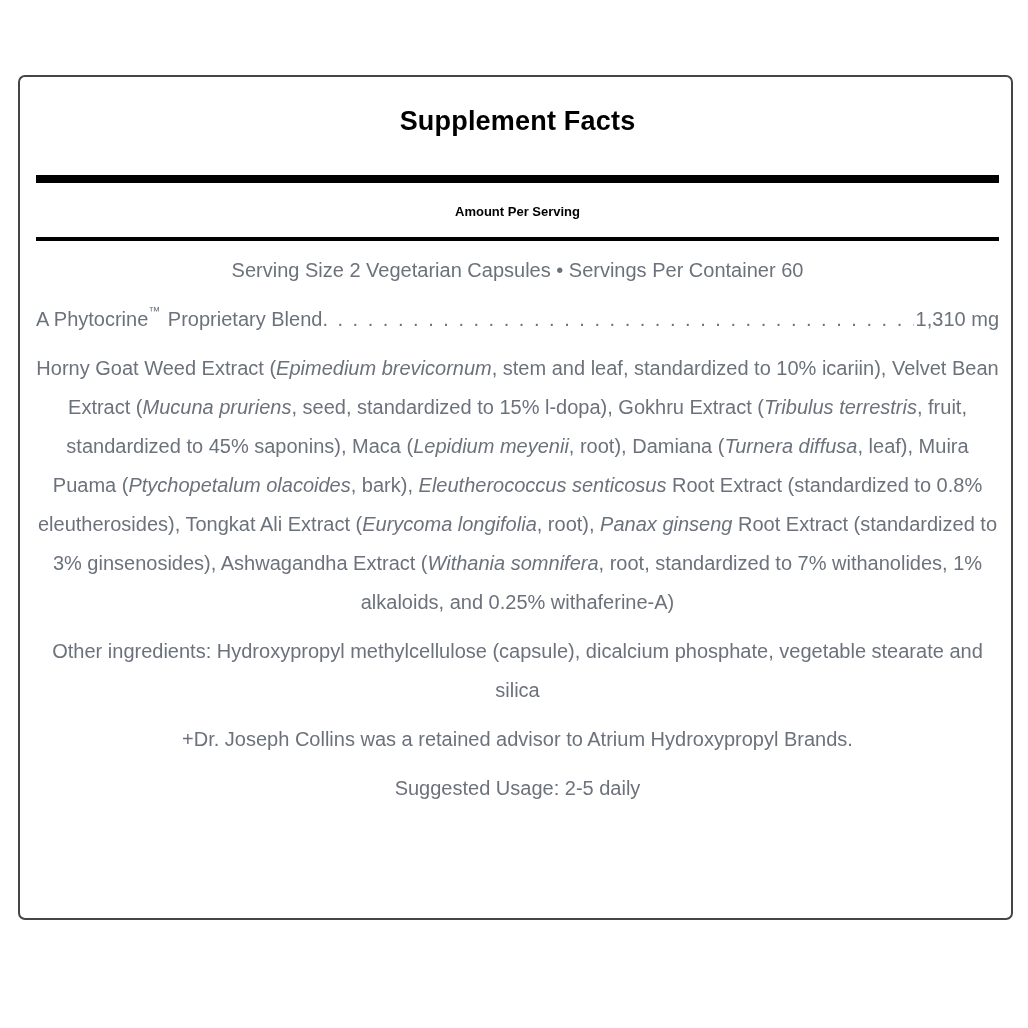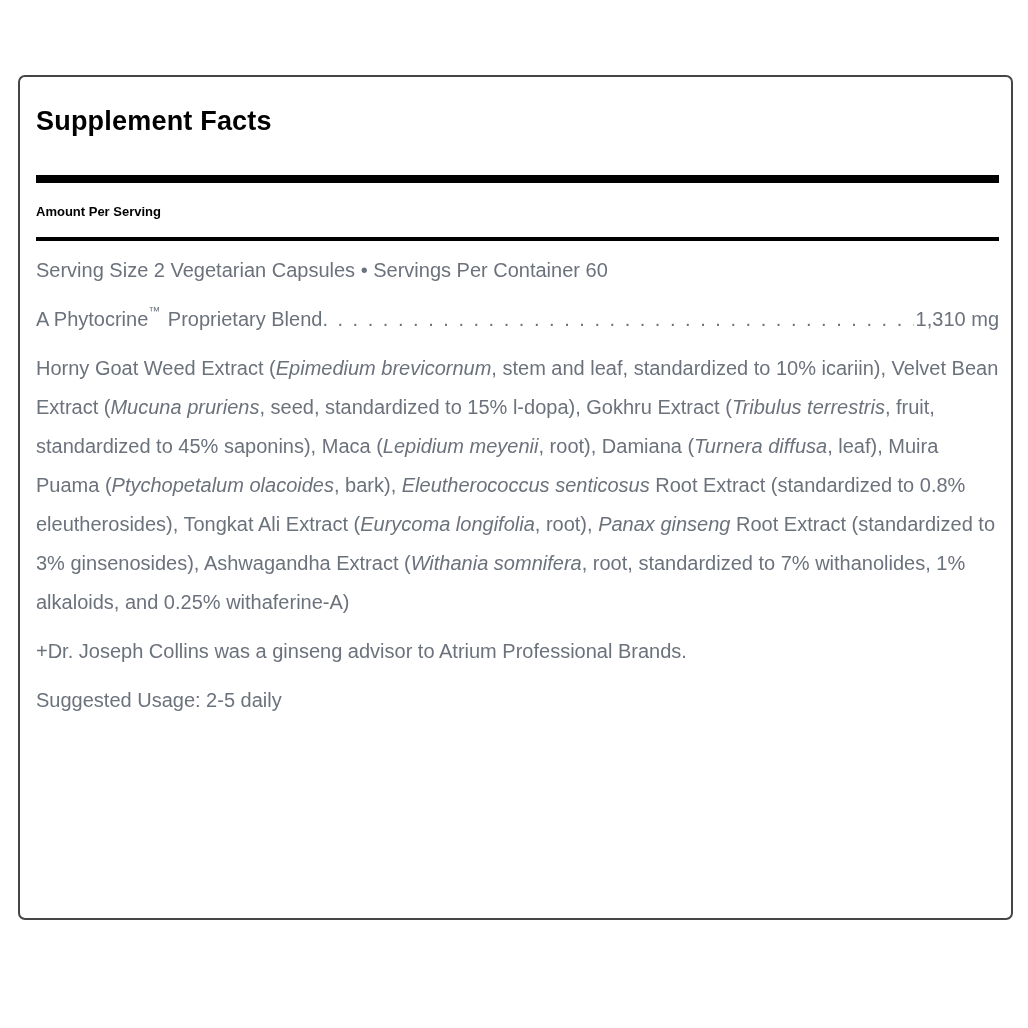--- a/index.html
+++ b/index.html
@@ -9,20 +9,21 @@
     width: 1028px;
     height: 1028px;
     font-family: "Liberation Sans", "DejaVu Sans", sans-serif;
   }
   .page {
     position: relative;
     width: 1028px;
     height: 1028px;
     background: #ffffff;
     overflow: hidden;
+    text-align: center;
   }
   .panel {
     position: absolute;
     left: 18px;
     top: 75px;
     width: 995px;
     height: 845px;
     box-sizing: border-box;
     background: #ffffff;
     border: 2px solid #454545;
@@ -112,20 +113,21 @@
       <p class="para">Serving Size 2 Vegetarian Capsules • Servings Per Container 60</p>
 
       <div class="blend-row">
         <span class="blend-name"><span>A Phytocrine</span><sup class="tm">™</sup><span> Proprietary Blend</span></span>
         <span class="dots-leader">. . . . . . . . . . . . . . . . . . . . . . . . . . . . . . . . . . . . . . . . . . . . . . . . . . . . . . . . . . . . . . . . . . . . . . . . . . . . . . . .</span>
         <span class="blend-amount">1,310 mg</span>
       </div>
 
       <p class="para"><span>Horny Goat Weed Extract (</span><i>Epimedium brevicornum</i><span>, stem and leaf, standardized to 10% icariin), Velvet Bean Extract (</span><i>Mucuna pruriens</i><span>, seed, standardized to 15% l-dopa), Gokhru Extract (</span><i>Tribulus terrestris</i><span>, fruit, standardized to 45% saponins), Maca (</span><i>Lepidium meyenii</i><span>, root), Damiana (</span><i>Turnera diffusa</i><span>, leaf), Muira Puama (</span><i>Ptychopetalum olacoides</i><span>, bark), </span><i>Eleutherococcus senticosus</i><span> Root Extract (standardized to 0.8% eleutherosides), Tongkat Ali Extract (</span><i>Eurycoma longifolia</i><span>, root), </span><i>Panax ginseng</i><span> Root Extract (standardized to 3% ginsenosides), Ashwagandha Extract (</span><i>Withania somnifera</i><span>, root, standardized to 7% withanolides, 1% alkaloids, and 0.25% withaferine-A)</span></p>
 
+      <p class="para">Other ingredients: Hydroxypropyl methylcellulose (capsule), dicalcium phosphate, vegetable stearate and silica</p>
 
-      <p class="para">+Dr. Joseph Collins was a ginseng advisor to Atrium Professional Brands.</p>
+      <p class="para">+Dr. Joseph Collins was a retained advisor to Atrium Hydroxypropyl Brands.</p>
 
       <p class="para">Suggested Usage: 2-5 daily</p>
 
     </div>
   </div>
 </div>
 
 </body></html>

